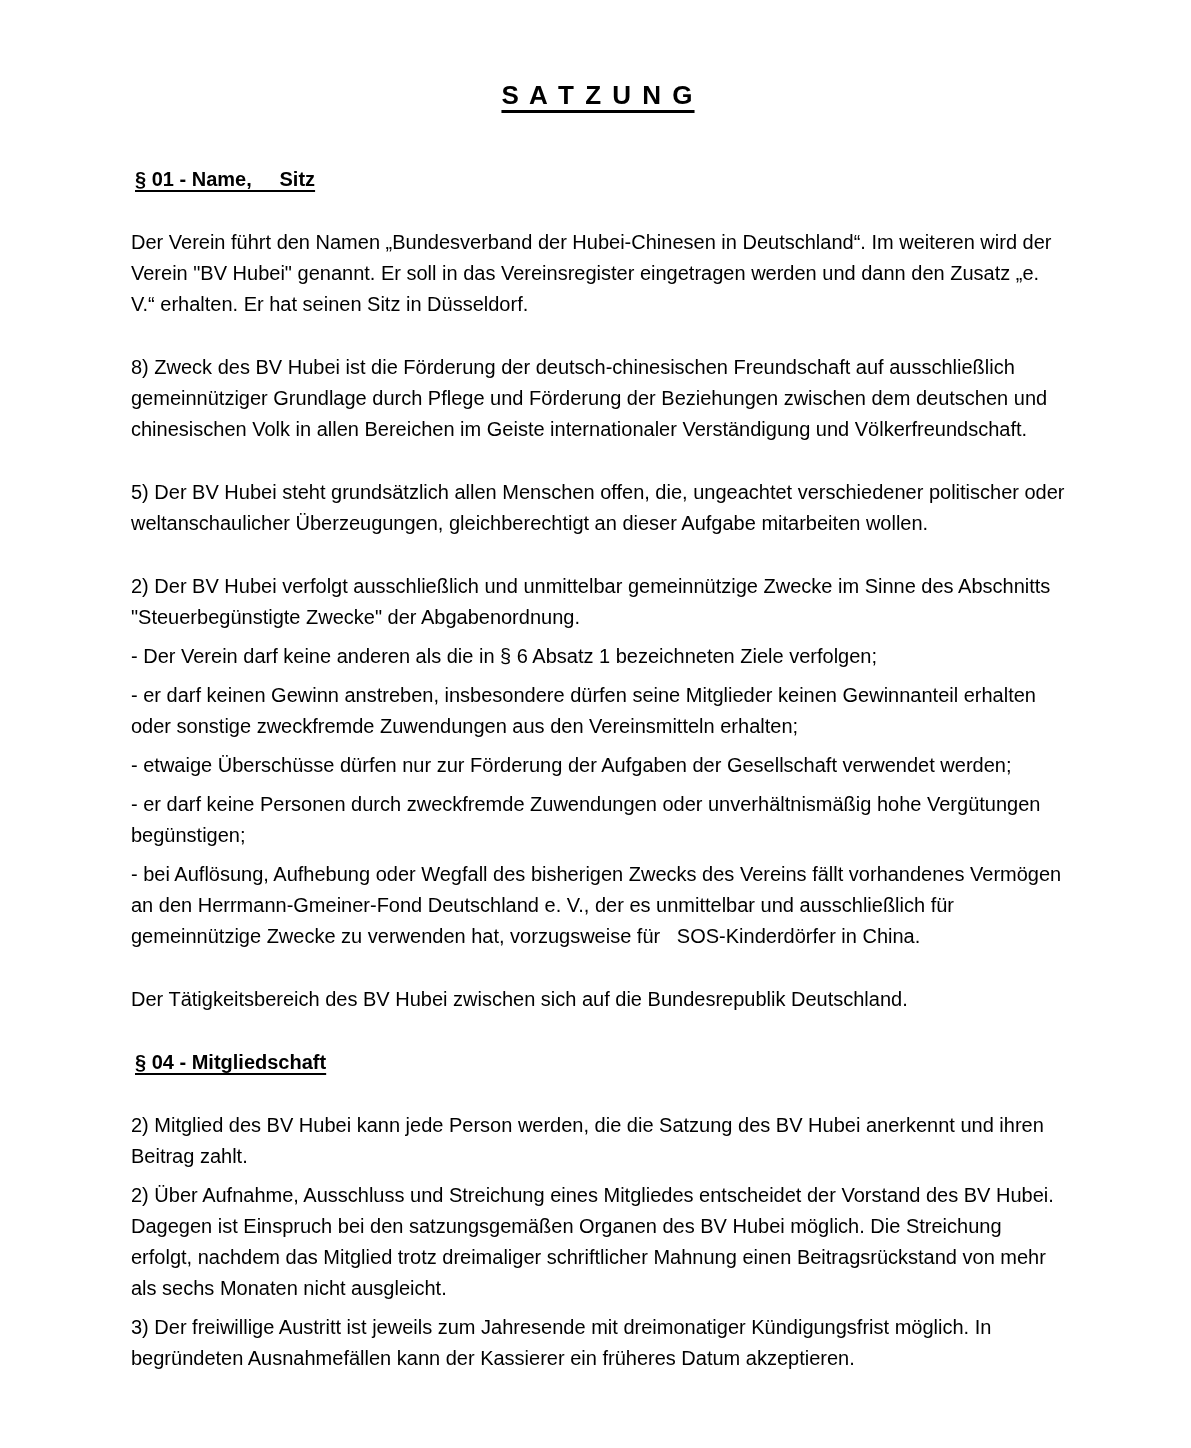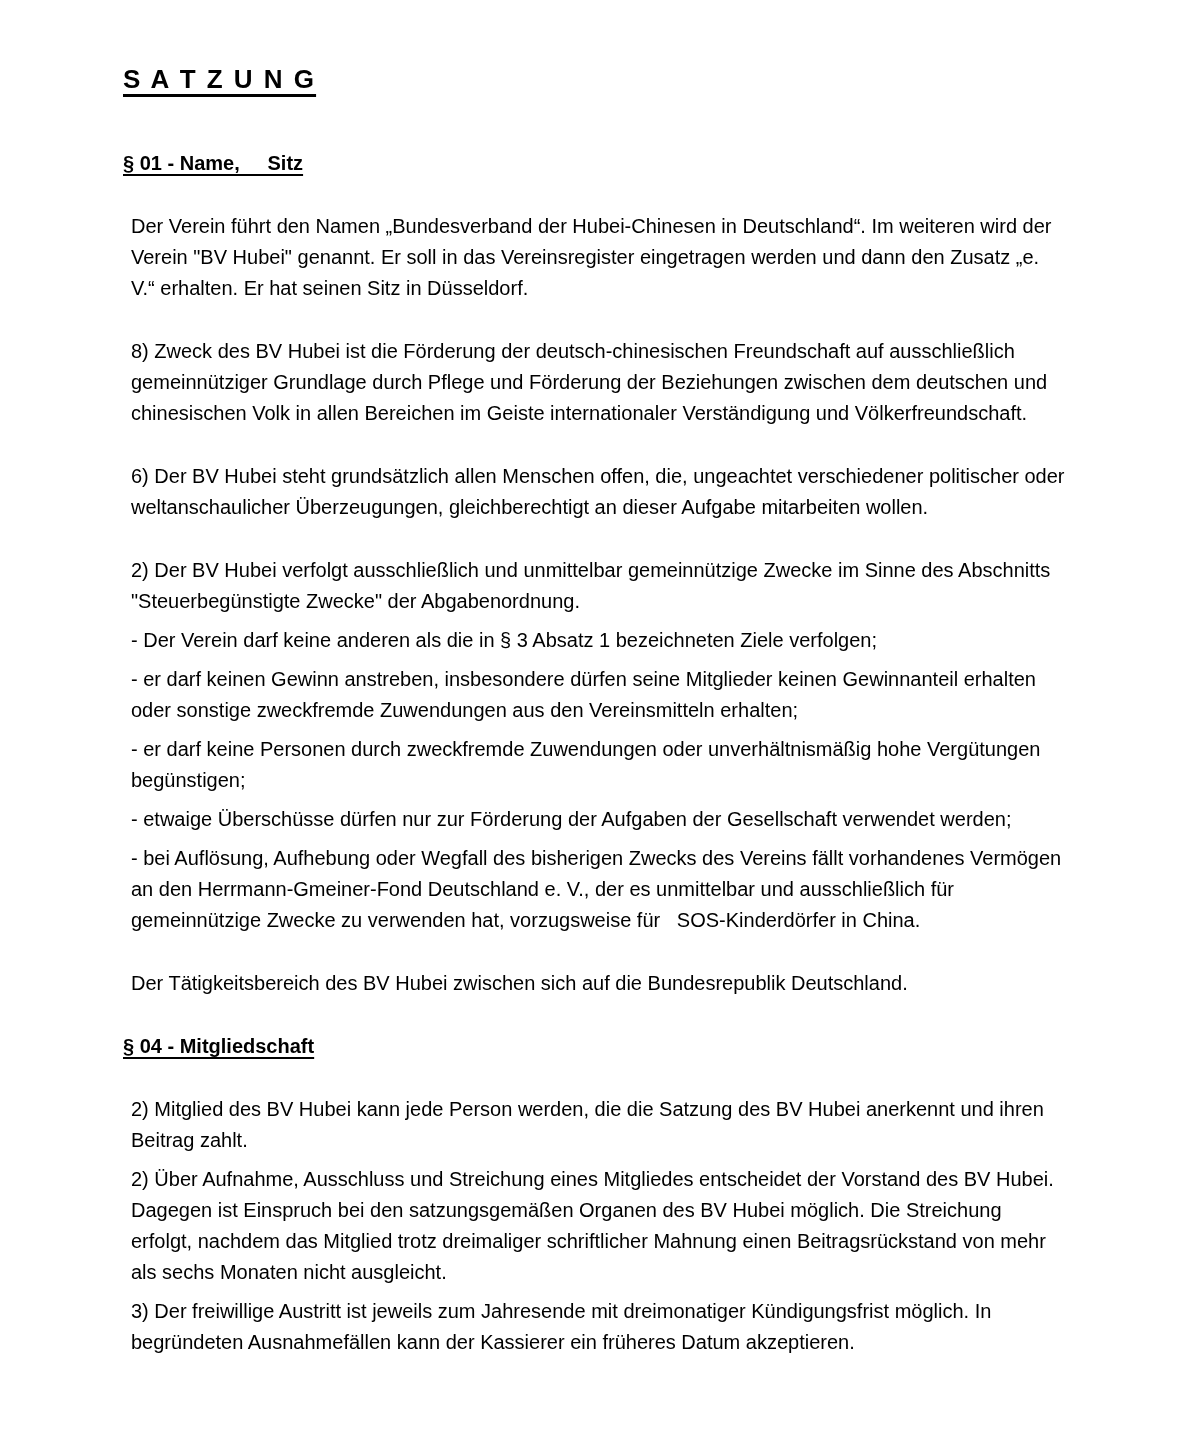--- a/index.html
+++ b/index.html
@@ -14,33 +14,33 @@
     box-sizing: border-box;
     background: #ffffff;
     color: #000000;
     font-family: "Liberation Sans", sans-serif;
     font-size: 20px;
     line-height: 31px;
     padding: 62px 118px 0 123px;
     overflow: hidden;
   }
   .doc-title {
-    margin: 0;
-    text-align: left;
+    margin: 16px;
+    text-align: center;
     font-size: 26px;
     line-height: 34px;
     font-weight: bold;
     letter-spacing: 2px;
     text-decoration: underline;
     text-decoration-thickness: 3px;
     text-underline-offset: 6px;
     white-space: pre-wrap;
   }
   .doc-section h2 {
-    margin: 32px 0 0 0;
+    margin: 32px 0 0 12px;
     font-size: 20px;
     line-height: 31px;
     font-weight: bold;
     text-decoration: underline;
     text-decoration-thickness: 2px;
     text-underline-offset: 4px;
     white-space: pre-wrap;
   }
   .doc-section:first-of-type h2 {
     margin-top: 52px;
@@ -63,28 +63,28 @@
         <h2>§ 01 - Name,     Sitz</h2>
         <div class="pgroup">
           <p>Der Verein führt den Namen „Bundesverband der Hubei-Chinesen in Deutschland“. Im weiteren wird der Verein "BV Hubei" genannt. Er soll in das Vereinsregister eingetragen werden und dann den Zusatz „e. V.“ erhalten. Er hat seinen Sitz in Düsseldorf.</p>
         </div>
       </section>
       <section class="doc-section">
         <div class="pgroup">
           <p>8) Zweck des BV Hubei ist die Förderung der deutsch-chinesischen Freundschaft auf ausschließlich gemeinnütziger Grundlage durch Pflege und Förderung der Beziehungen zwischen dem deutschen und chinesischen Volk in allen Bereichen im Geiste internationaler Verständigung und Völkerfreundschaft.</p>
         </div>
         <div class="pgroup">
-          <p>6) Der BV Hubei steht grundsätzlich allen Menschen offen, die, ungeachtet verschiedener politischer oder weltanschaulicher Überzeugungen, gleichberechtigt an dieser Aufgabe mitarbeiten wollen.</p>
+          <p>5) Der BV Hubei steht grundsätzlich allen Menschen offen, die, ungeachtet verschiedener politischer oder weltanschaulicher Überzeugungen, gleichberechtigt an dieser Aufgabe mitarbeiten wollen.</p>
         </div>
         <div class="pgroup">
           <p>2) Der BV Hubei verfolgt ausschließlich und unmittelbar gemeinnützige Zwecke im Sinne des Abschnitts "Steuerbegünstigte Zwecke" der Abgabenordnung.</p>
-          <p>- Der Verein darf keine anderen als die in § 3 Absatz 1 bezeichneten Ziele verfolgen;</p>
+          <p>- Der Verein darf keine anderen als die in § 6 Absatz 1 bezeichneten Ziele verfolgen;</p>
           <p>- er darf keinen Gewinn anstreben, insbesondere dürfen seine Mitglieder keinen Gewinnanteil erhalten oder sonstige zweckfremde Zuwendungen aus den Vereinsmitteln erhalten;</p>
+          <p>- etwaige Überschüsse dürfen nur zur Förderung der Aufgaben der Gesellschaft verwendet werden;</p>
           <p>- er darf keine Personen durch zweckfremde Zuwendungen oder unverhältnismäßig hohe Vergütungen begünstigen;</p>
-          <p>- etwaige Überschüsse dürfen nur zur Förderung der Aufgaben der Gesellschaft verwendet werden;</p>
           <p>- bei Auflösung, Aufhebung oder Wegfall des bisherigen Zwecks des Vereins fällt vorhandenes Vermögen an den Herrmann-Gmeiner-Fond Deutschland e. V., der es unmittelbar und ausschließlich für gemeinnützige Zwecke zu verwenden hat, vorzugsweise für   SOS-Kinderdörfer in China.</p>
         </div>
       </section>
       <section class="doc-section">
         <div class="pgroup">
           <p>Der Tätigkeitsbereich des BV Hubei zwischen sich auf die Bundesrepublik Deutschland.</p>
         </div>
       </section>
       <section class="doc-section">
         <h2>§ 04 - Mitgliedschaft</h2>

